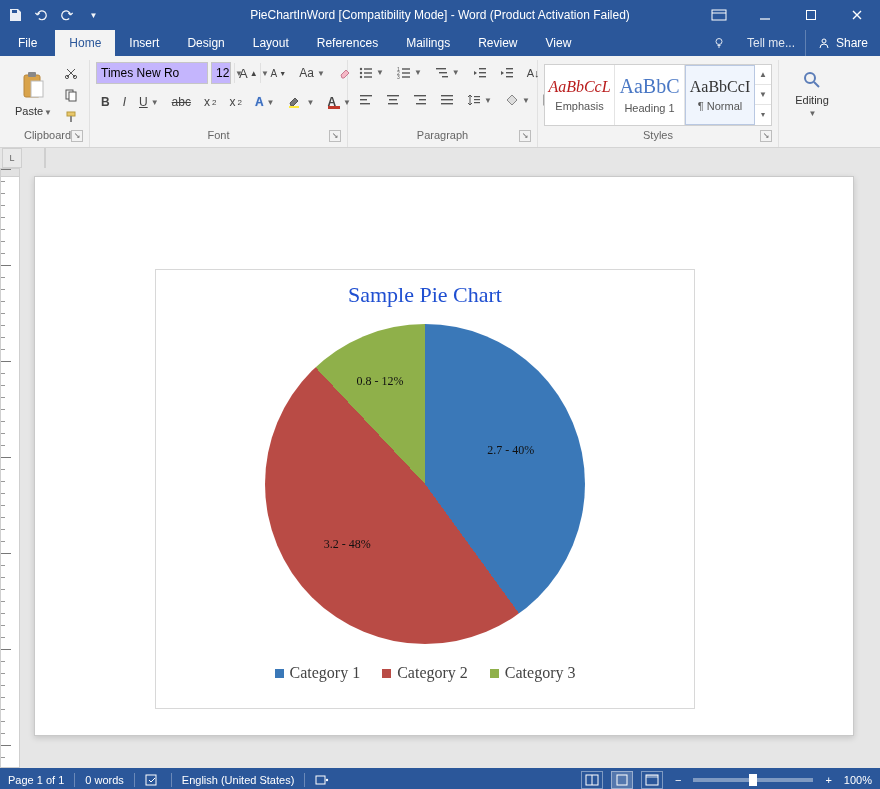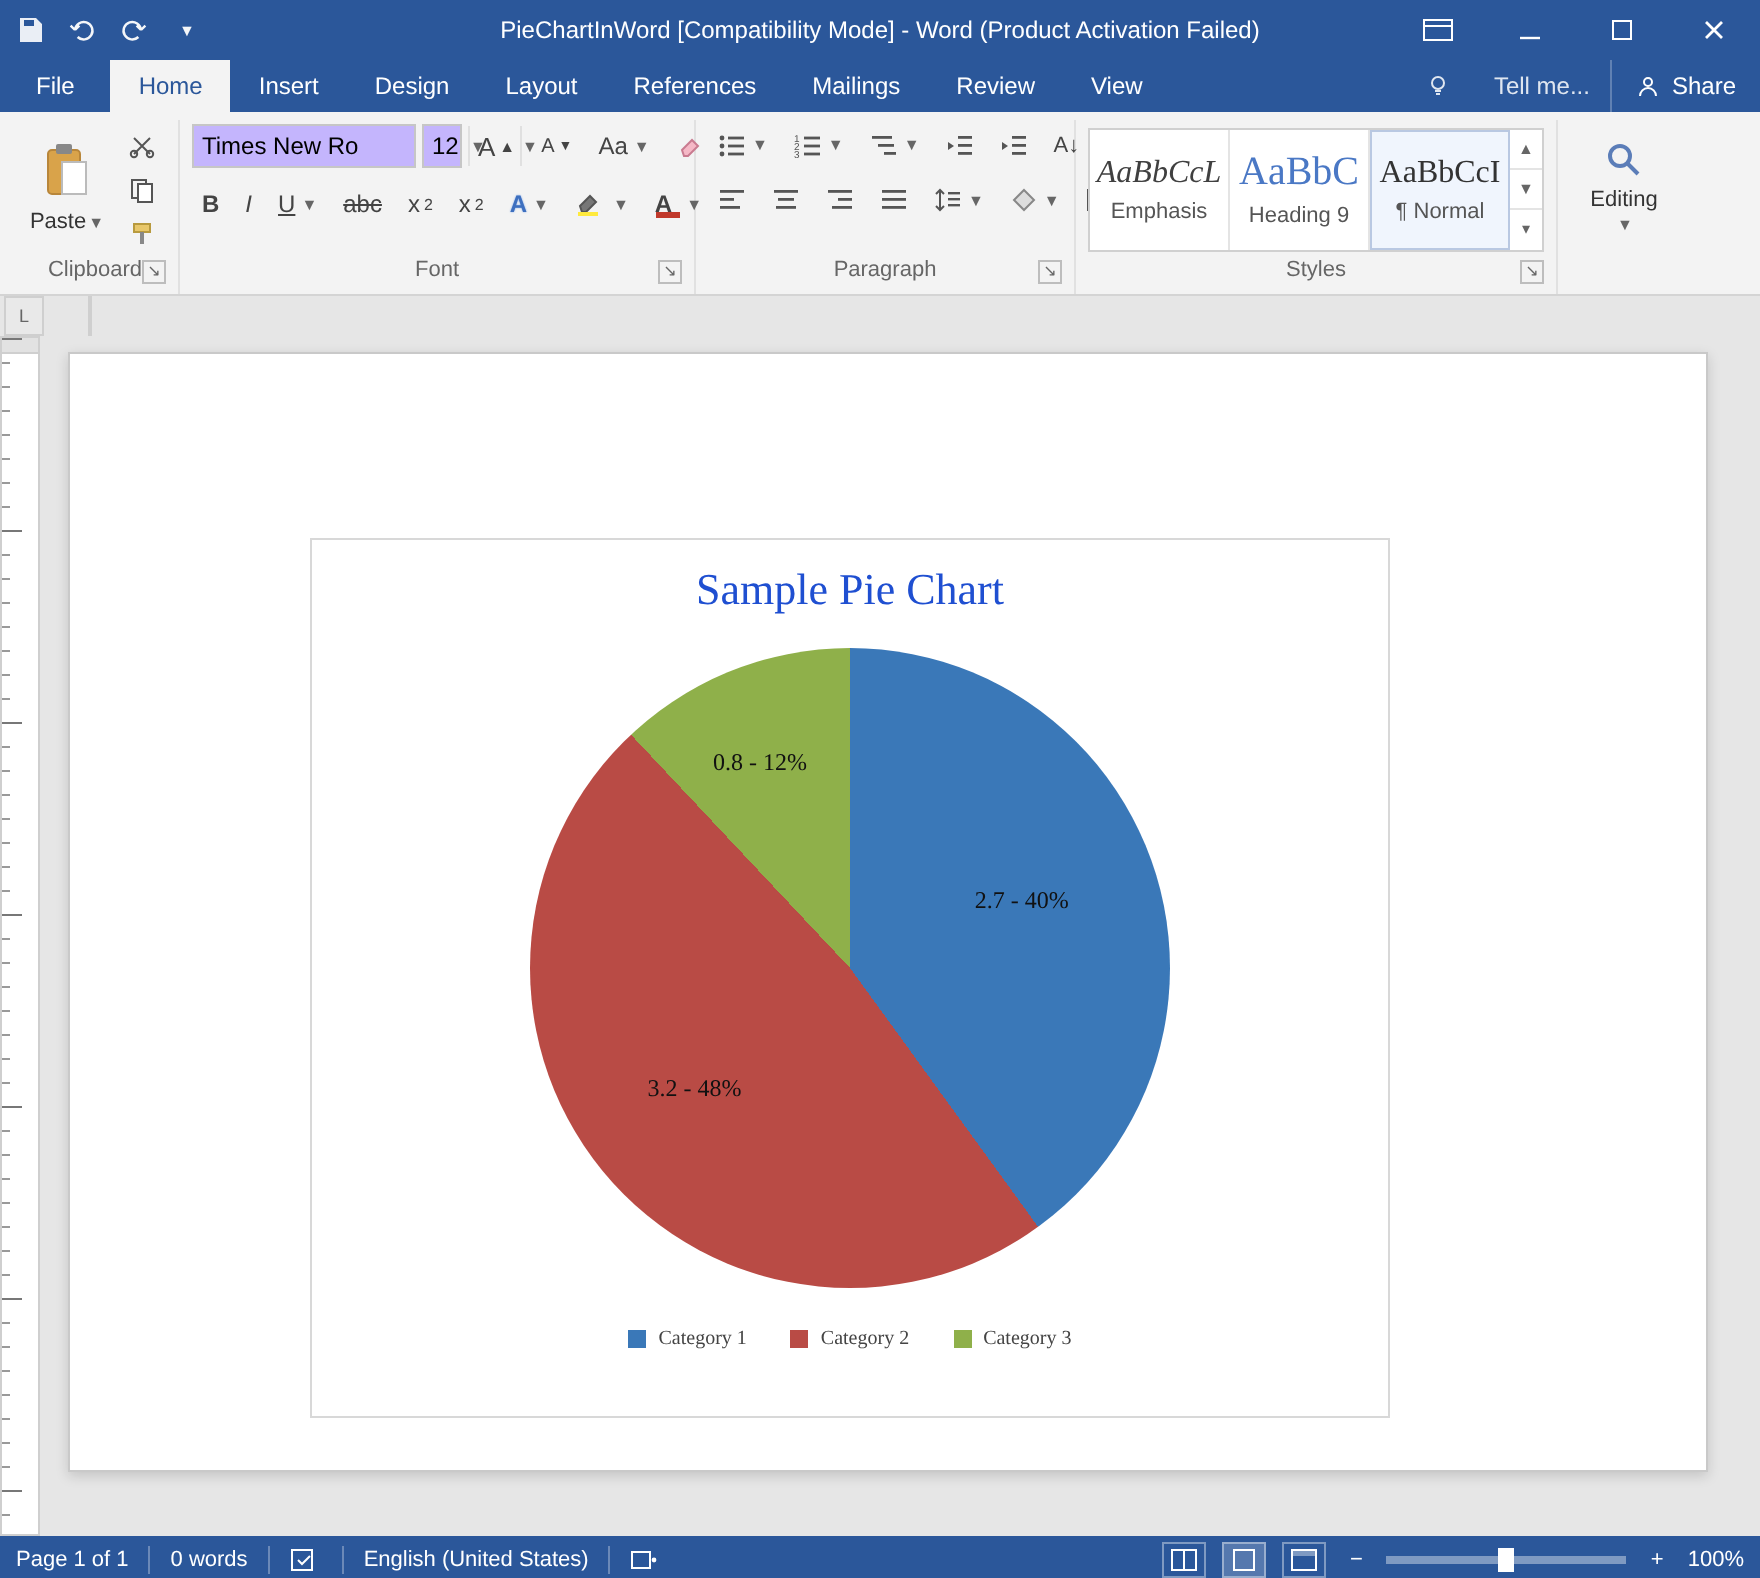--- a/index.html
+++ b/index.html
@@ -137,21 +137,21 @@
   .col { display: flex; flex-direction: column; }
   .styles-box {
     display: flex; border: 1px solid #d0d0d0; background: #fff; height: 62px;
   }
   .style-card {
     width: 70px; border-right: 1px solid #e4e4e4;
     display: flex; flex-direction: column; align-items: center; justify-content: center;
     cursor: pointer;
     padding: 2px;
   }
-  .style-card .prev { font-family: "Times New Roman", serif; font-size: 16px; color: #404040; }
+  .style-card .prev { font-family: "Times New Roman", serif; font-size: 16px; color: #b91c1c; }
   .style-card .prev.h { color: #4a78c5; }
   .style-card .prev.n { color: #333; }
   .style-card .nm { font-size: 11px; color: #555; margin-top: 4px; }
   .style-card.sel { border: 1px solid #b9c8e2; background: #f0f5fd; }
   .styles-nav { width: 16px; display: flex; flex-direction: column; }
   .styles-nav .sn { flex:1; display:flex; align-items:center; justify-content:center; font-size:8px; color:#666; border-top:1px solid #e4e4e4; cursor:pointer;}
   .styles-nav .sn:first-child{border-top:0;}
   
   .ruler-area { background: #e6e6e6; }
   .ruler-h {
@@ -231,21 +231,21 @@
     color: #111;
     white-space: nowrap;
     font-family: "Times New Roman", serif;
   }
   .legend {
     display: flex;
     justify-content: center;
     gap: 22px;
     margin-top: 20px;
     font-family: "Times New Roman", serif;
-    font-size: 10px;
+    font-size: 16px;
     color: #444;
   }
   .legend .item { display: inline-flex; align-items: center; gap: 6px;}
   .legend .sw { width: 9px; height: 9px; display:inline-block;}
   
   .status-bar {
     height: 24px;
     background: #2b579a;
     color: #fff;
     display: flex;
@@ -554,21 +554,21 @@
 
   <div class="group" style="flex:0 0 auto;">
     <div class="group-body">
       <div class="styles-box">
         <div class="style-card">
           <div class="prev" style="font-style:italic;">AaBbCcL</div>
           <div class="nm">Emphasis</div>
         </div>
         <div class="style-card">
           <div class="prev h" style="font-size:20px;">AaBbC</div>
-          <div class="nm">Heading 9</div>
+          <div class="nm">Heading 1</div>
         </div>
         <div class="style-card sel">
           <div class="prev n">AaBbCcI</div>
           <div class="nm">¶ Normal</div>
         </div>
         <div class="styles-nav">
           <div class="sn">▲</div>
           <div class="sn">▼</div>
           <div class="sn">▾</div>
         </div>

